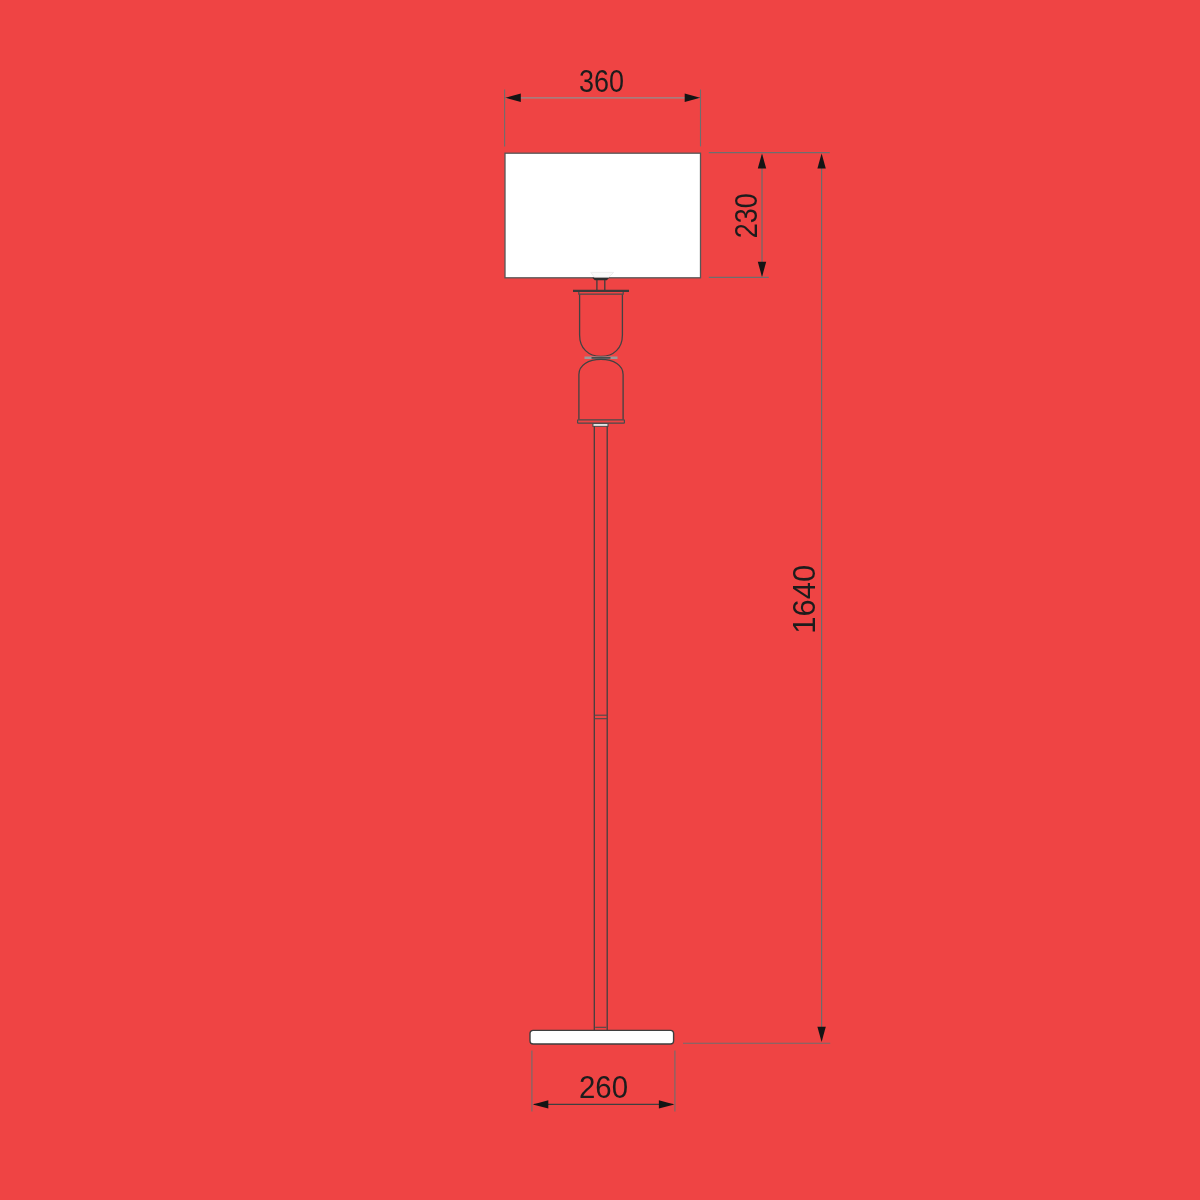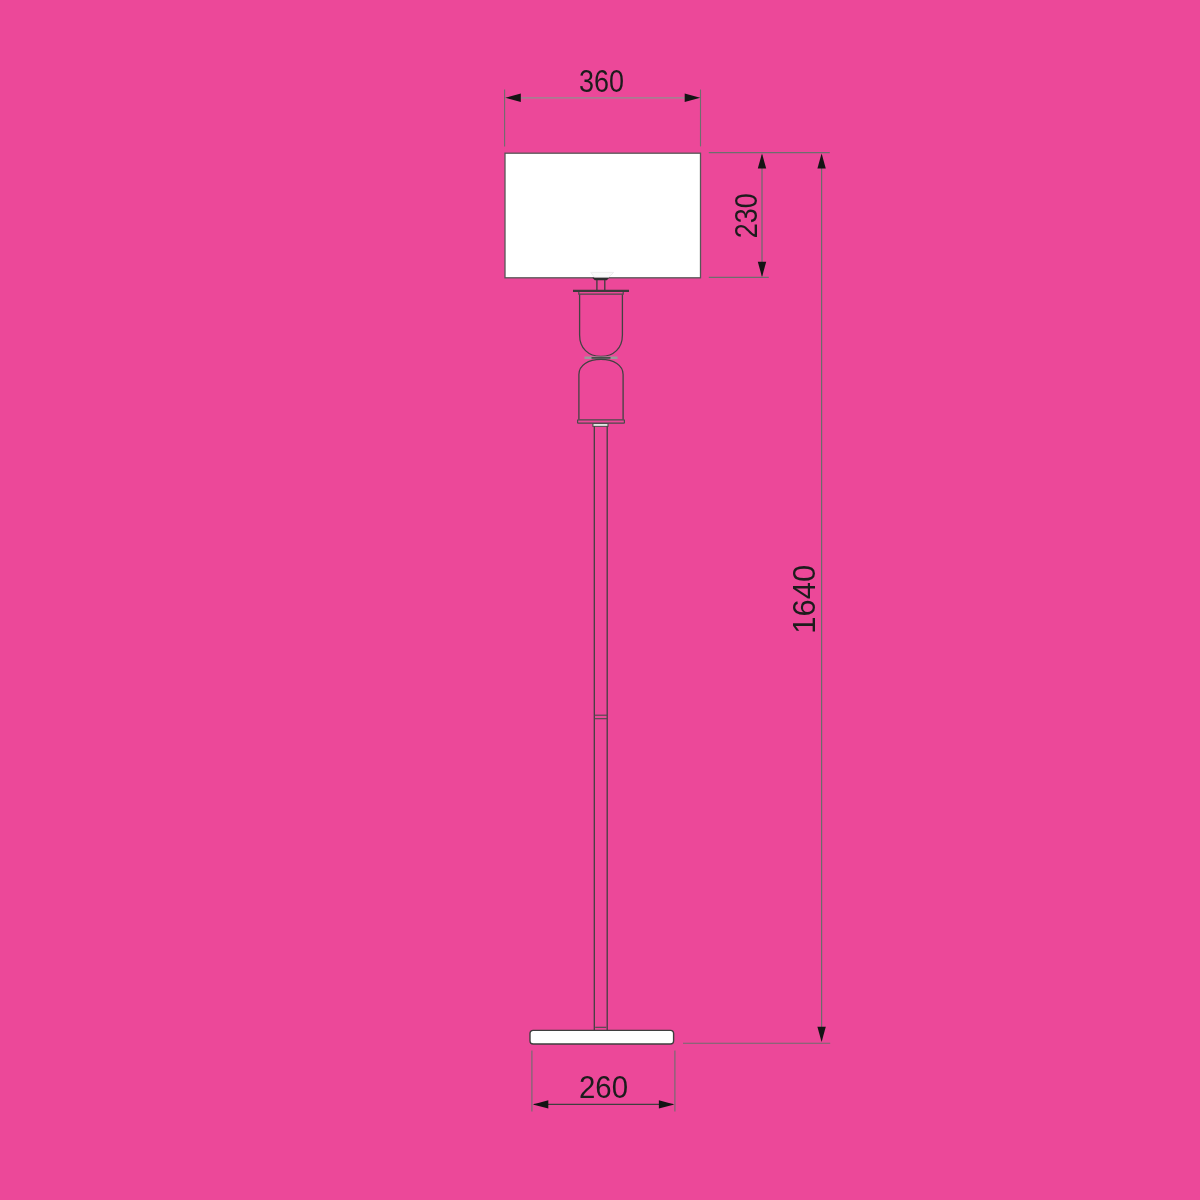--- a/index.html
+++ b/index.html
@@ -1,16 +1,16 @@
 <!DOCTYPE html>
 <html><head>
 <meta charset="utf-8">
 <style>
   html,body{margin:0;padding:0;background:#ffffff;}
-  .page{width:1200px;height:1200px;position:relative;background:#ec4899;overflow:hidden;}
+  .page{width:1200px;height:1200px;position:relative;background:#ef4444;overflow:hidden;}
   svg{position:absolute;left:0;top:0;}
   text{font-family:"Liberation Sans", sans-serif;fill:#1c1c1c;}
 </style>
 </head>
 <body>
 <div class="page">
 <svg width="1200" height="1200" viewBox="0 0 1200 1200">
 
   <g>
     <rect x="505" y="153.2" width="195.5" height="124.6" fill="#ffffff" stroke="#575757" stroke-width="1.3"></rect>

